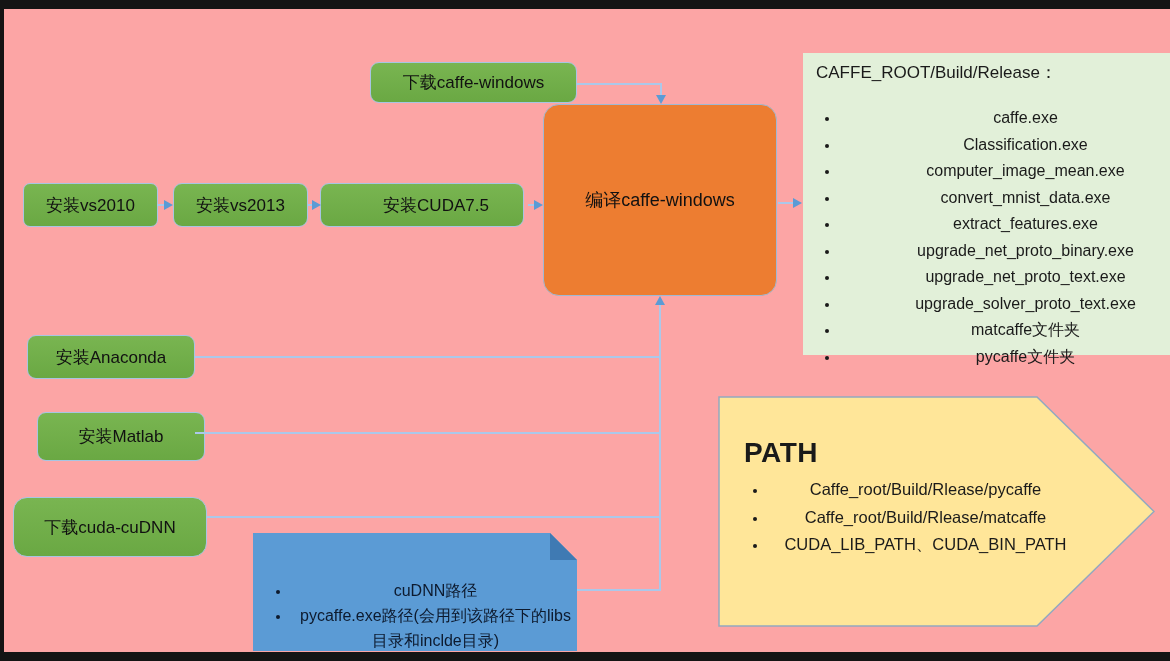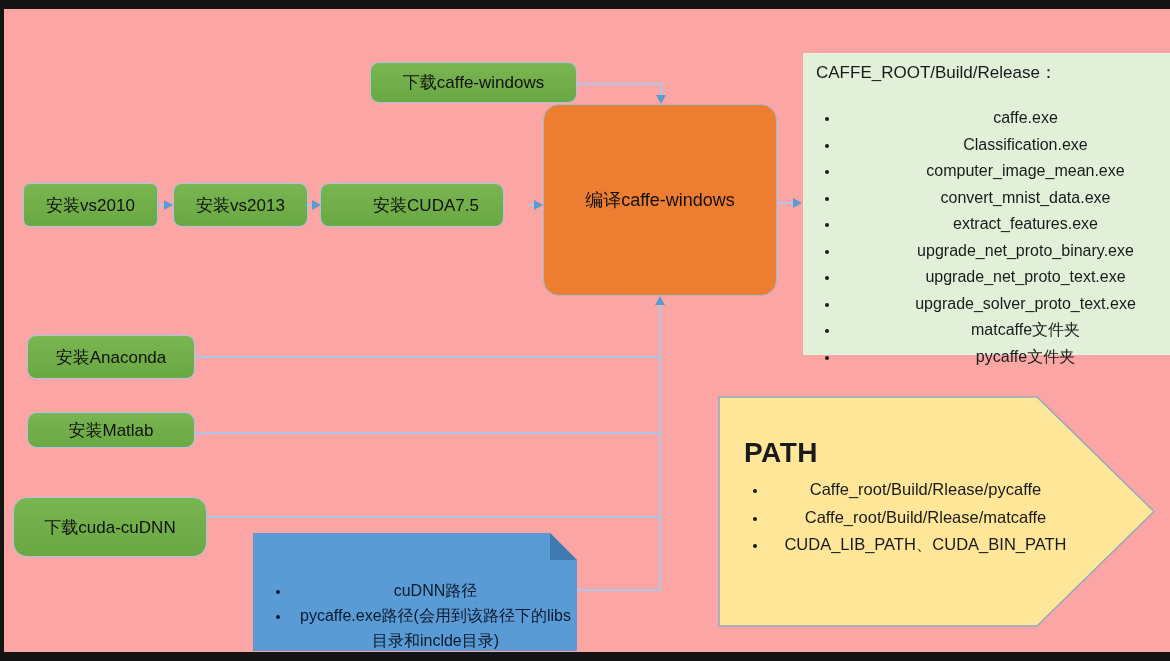--- a/index.html
+++ b/index.html
@@ -74,25 +74,25 @@
   <div class="frame-bar bar-left"></div>
   <div class="frame-bar bar-top"></div>
   <div class="frame-bar bar-bottom"></div>
 
   <div class="gbox" style="left:370px;top:62px;width:207px;height:41px;">下载caffe-windows</div>
 
   <div class="gbox" style="left:23px;top:183px;width:135px;height:44px;border-radius:7px;">安装vs2010</div>
 
   <div class="gbox" style="left:173px;top:183px;width:135px;height:44px;">安装vs2013</div>
 
-  <div class="gbox" style="left:320px;top:183px;width:184px;height:44px;padding-left:28px;">安装CUDA7.5</div>
+  <div class="gbox" style="left:320px;top:183px;width:204px;height:44px;padding-left:28px;">安装CUDA7.5</div>
 
   <div class="gbox" style="left:27px;top:335px;width:168px;height:44px;">安装Anaconda</div>
 
-  <div class="gbox" style="left:27px;top:412px;width:168px;height:36px;border-radius:10px;">安装Matlab</div>
+  <div class="gbox" style="left:37px;top:412px;width:168px;height:49px;">安装Matlab</div>
 
   <div class="gbox" style="left:13px;top:497px;width:194px;height:60px;border-radius:14px;">下载cuda-cuDNN</div>
 
   <div class="obox">编译caffe-windows</div>
 
   <div class="release">
     <div class="title">CAFFE_ROOT/Build/Release：</div>
     <ul class="blist">
       <li>caffe.exe</li>
       <li>Classification.exe</li>

